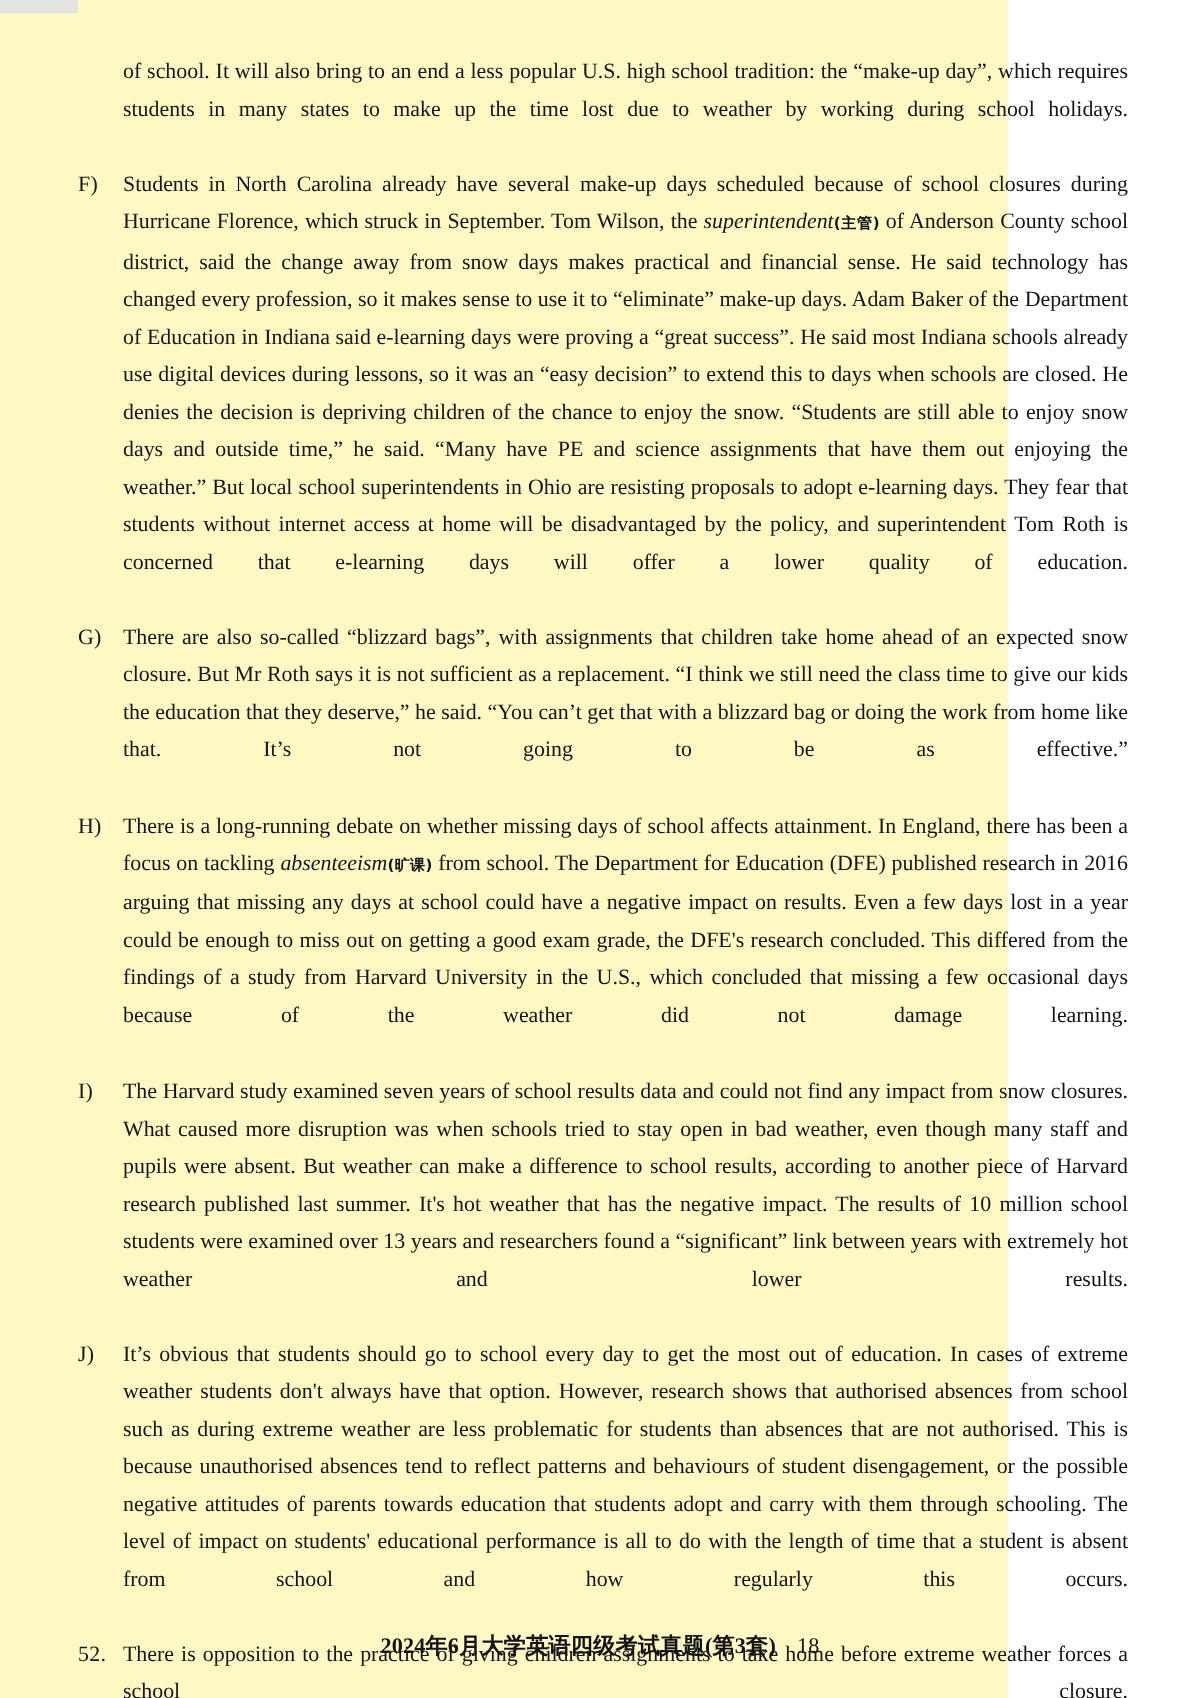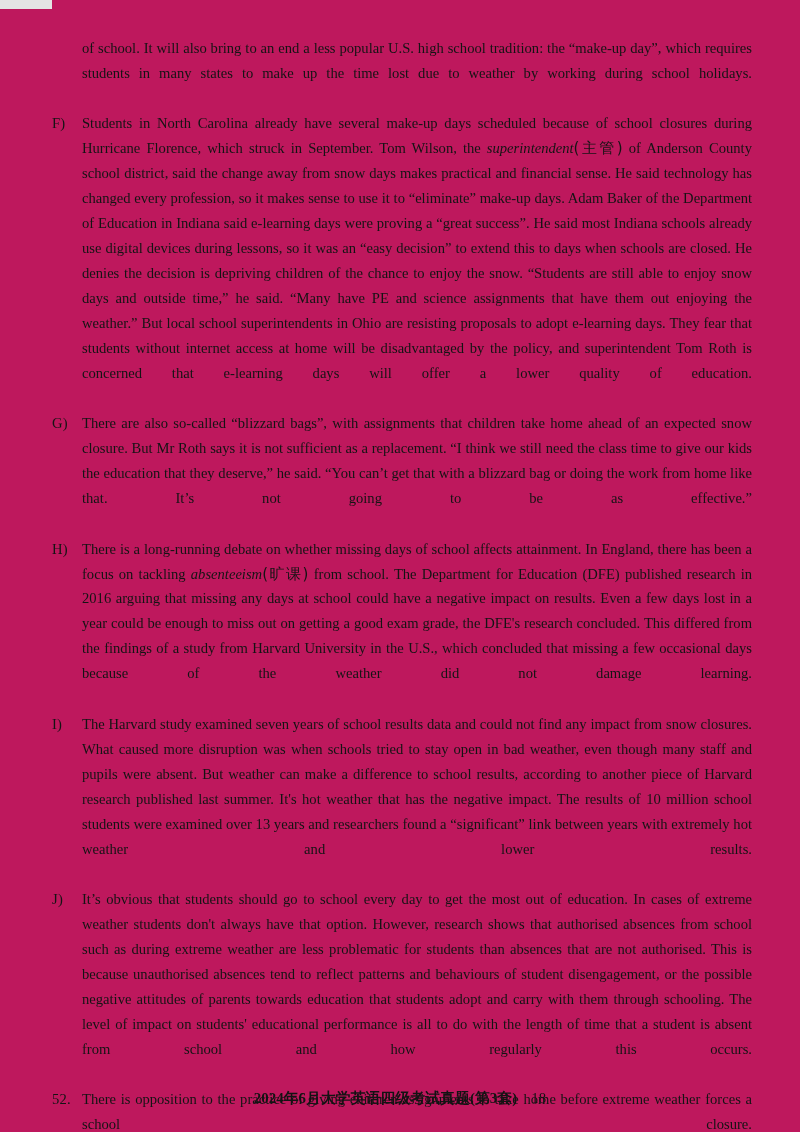--- a/index.html
+++ b/index.html
@@ -9,23 +9,23 @@
   }
   body {
     width: 800px;
     height: 1132px;
     overflow: hidden;
     font-family: "Liberation Serif", "DejaVu Serif", serif;
     color: #121212;
   }
   #page {
     position: relative;
-    width: 800px;
+    width: 672px;
     height: 1132px;
-    background: #be185d;
+    background: #fef9c3;
     box-sizing: border-box;
   }
   
   #scan-edge {
     position: absolute;
     left: 0;
     top: 0;
     width: 52px;
     height: 9px;
     background: #e4e4e4;
@@ -83,21 +83,22 @@
   }
   .para-body {
     text-align: justify;
   }
 
   i, .ital {
   }
   .cn {
     font-family: "DejaVu Sans", "Liberation Sans", sans-serif;
     font-style: normal;
-    font-size: 15px;
+    font-size: 10px;
+    font-weight: bold;
   }
 
   
   #footer {
     position: absolute;
     left: 0;
     top: 1088px;
     width: 800px;
     text-align: center;
     font-size: 14.8px;

